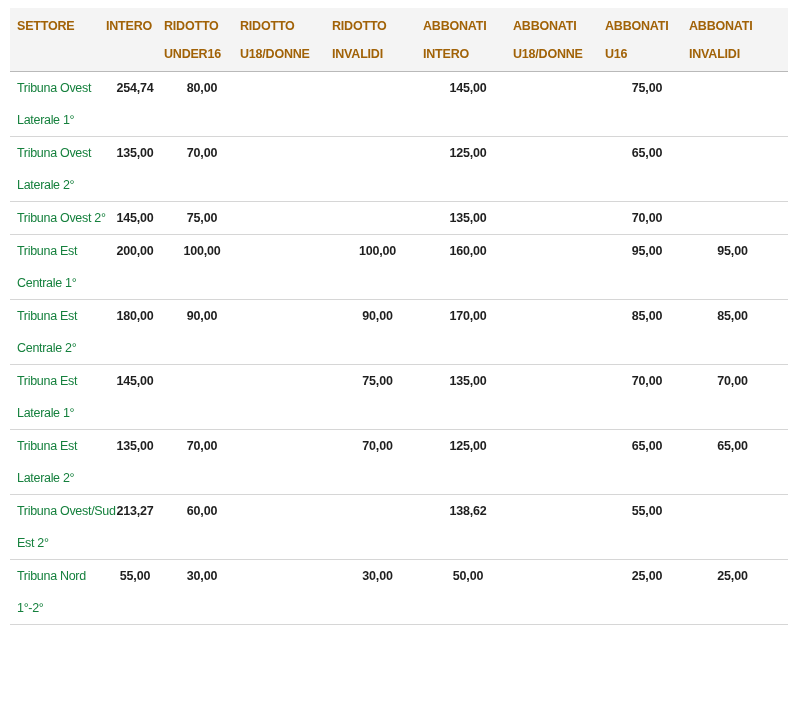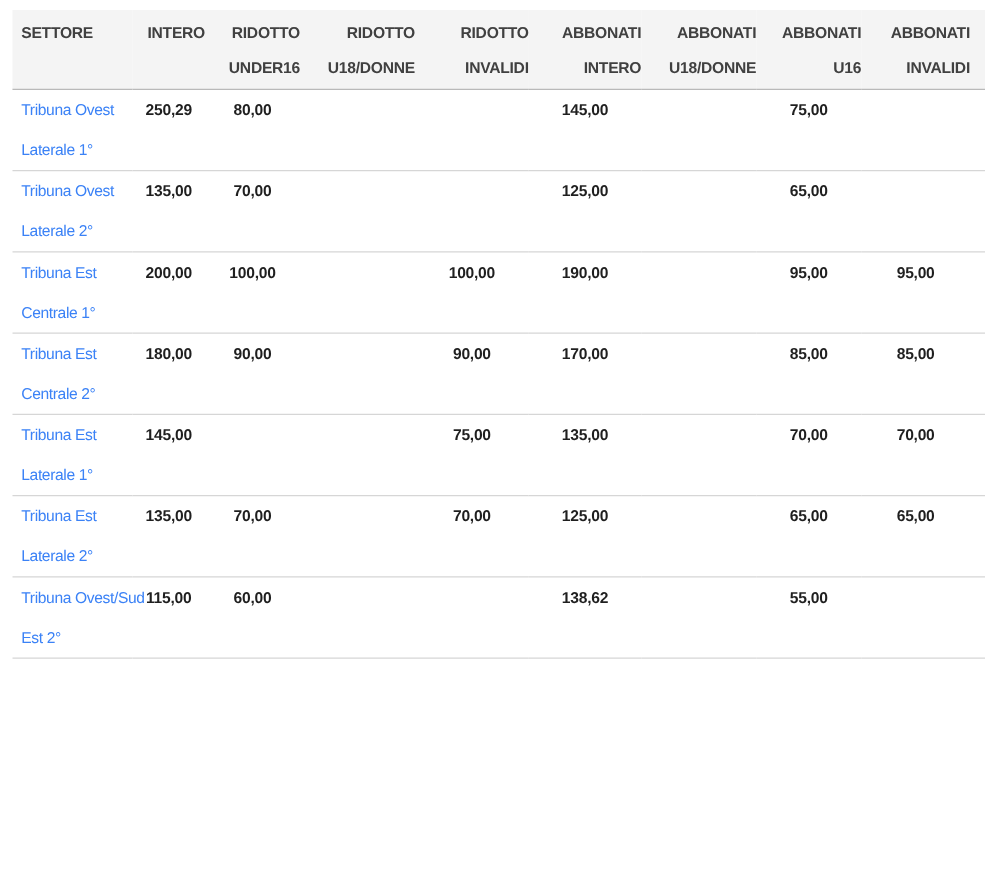--- a/index.html
+++ b/index.html
@@ -18,33 +18,33 @@
     top: 8px;
     width: 778px;
   }
   table {
     border-collapse: collapse;
     table-layout: fixed;
     width: 778px;
   }
   thead th {
     background: #f4f4f4;
-    color: #404040;
+    color: #a16207;
     font-size: 12.5px;
     font-weight: bold;
     vertical-align: top;
     padding: 4px 0 3px 0;
     border-bottom: 1px solid #b9b9b9;
     margin-left: 22px;
   }
   .hl {
     display: block;
     line-height: 28px;
     height: 28px;
-    text-align: right;
+    text-align: left;
     letter-spacing: -0.2px;
     white-space: nowrap;
     overflow: visible;
   }
   thead th:first-child .hl {
     text-align: left;
     padding-left: 7px;
   }
   thead th:last-child .hl {
     padding-right: 12px;
@@ -53,21 +53,21 @@
     vertical-align: top;
     border-bottom: 1px solid #d6d6d6;
     font-size: 12.5px;
     padding: 0;
   }
   .sl {
     display: block;
     line-height: 32px;
     height: 32px;
     padding-left: 7px;
-    color: #3b82f6;
+    color: #15803d;
     letter-spacing: -0.3px;
     white-space: nowrap;
     overflow: visible;
   }
   td.price {
     text-align: center;
     font-weight: bold;
     color: #1f1f1f;
     line-height: 32px;
     letter-spacing: -0.2px;
@@ -131,21 +131,21 @@
             <span class="hl">INVALIDI</span>
           </th>
         </tr>
     </thead>
     <tbody>
         <tr>
           <td>
             <span class="sl">Tribuna Ovest</span>
             <span class="sl">Laterale 1°</span>
           </td>
-          <td class="price">250,29</td>
+          <td class="price">254,74</td>
           <td class="price">80,00</td>
           <td class="price"></td>
           <td class="price"></td>
           <td class="price">145,00</td>
           <td class="price"></td>
           <td class="price">75,00</td>
           <td class="price"></td>
         </tr>
         <tr>
           <td>
@@ -156,28 +156,41 @@
           <td class="price">70,00</td>
           <td class="price"></td>
           <td class="price"></td>
           <td class="price">125,00</td>
           <td class="price"></td>
           <td class="price">65,00</td>
           <td class="price"></td>
         </tr>
         <tr>
           <td>
+            <span class="sl">Tribuna Ovest 2°</span>
+          </td>
+          <td class="price">145,00</td>
+          <td class="price">75,00</td>
+          <td class="price"></td>
+          <td class="price"></td>
+          <td class="price">135,00</td>
+          <td class="price"></td>
+          <td class="price">70,00</td>
+          <td class="price"></td>
+        </tr>
+        <tr>
+          <td>
             <span class="sl">Tribuna Est</span>
             <span class="sl">Centrale 1°</span>
           </td>
           <td class="price">200,00</td>
           <td class="price">100,00</td>
           <td class="price"></td>
           <td class="price">100,00</td>
-          <td class="price">190,00</td>
+          <td class="price">160,00</td>
           <td class="price"></td>
           <td class="price">95,00</td>
           <td class="price">95,00</td>
         </tr>
         <tr>
           <td>
             <span class="sl">Tribuna Est</span>
             <span class="sl">Centrale 2°</span>
           </td>
           <td class="price">180,00</td>
@@ -215,24 +228,38 @@
           <td class="price">125,00</td>
           <td class="price"></td>
           <td class="price">65,00</td>
           <td class="price">65,00</td>
         </tr>
         <tr>
           <td>
             <span class="sl">Tribuna Ovest/Sud</span>
             <span class="sl">Est 2°</span>
           </td>
-          <td class="price">115,00</td>
+          <td class="price">213,27</td>
           <td class="price">60,00</td>
           <td class="price"></td>
           <td class="price"></td>
           <td class="price">138,62</td>
           <td class="price"></td>
           <td class="price">55,00</td>
           <td class="price"></td>
+        </tr>
+        <tr>
+          <td>
+            <span class="sl">Tribuna Nord</span>
+            <span class="sl">1°-2°</span>
+          </td>
+          <td class="price">55,00</td>
+          <td class="price">30,00</td>
+          <td class="price"></td>
+          <td class="price">30,00</td>
+          <td class="price">50,00</td>
+          <td class="price"></td>
+          <td class="price">25,00</td>
+          <td class="price">25,00</td>
         </tr>
       </tbody>
   </table>
 </div>
 
 </body></html>

